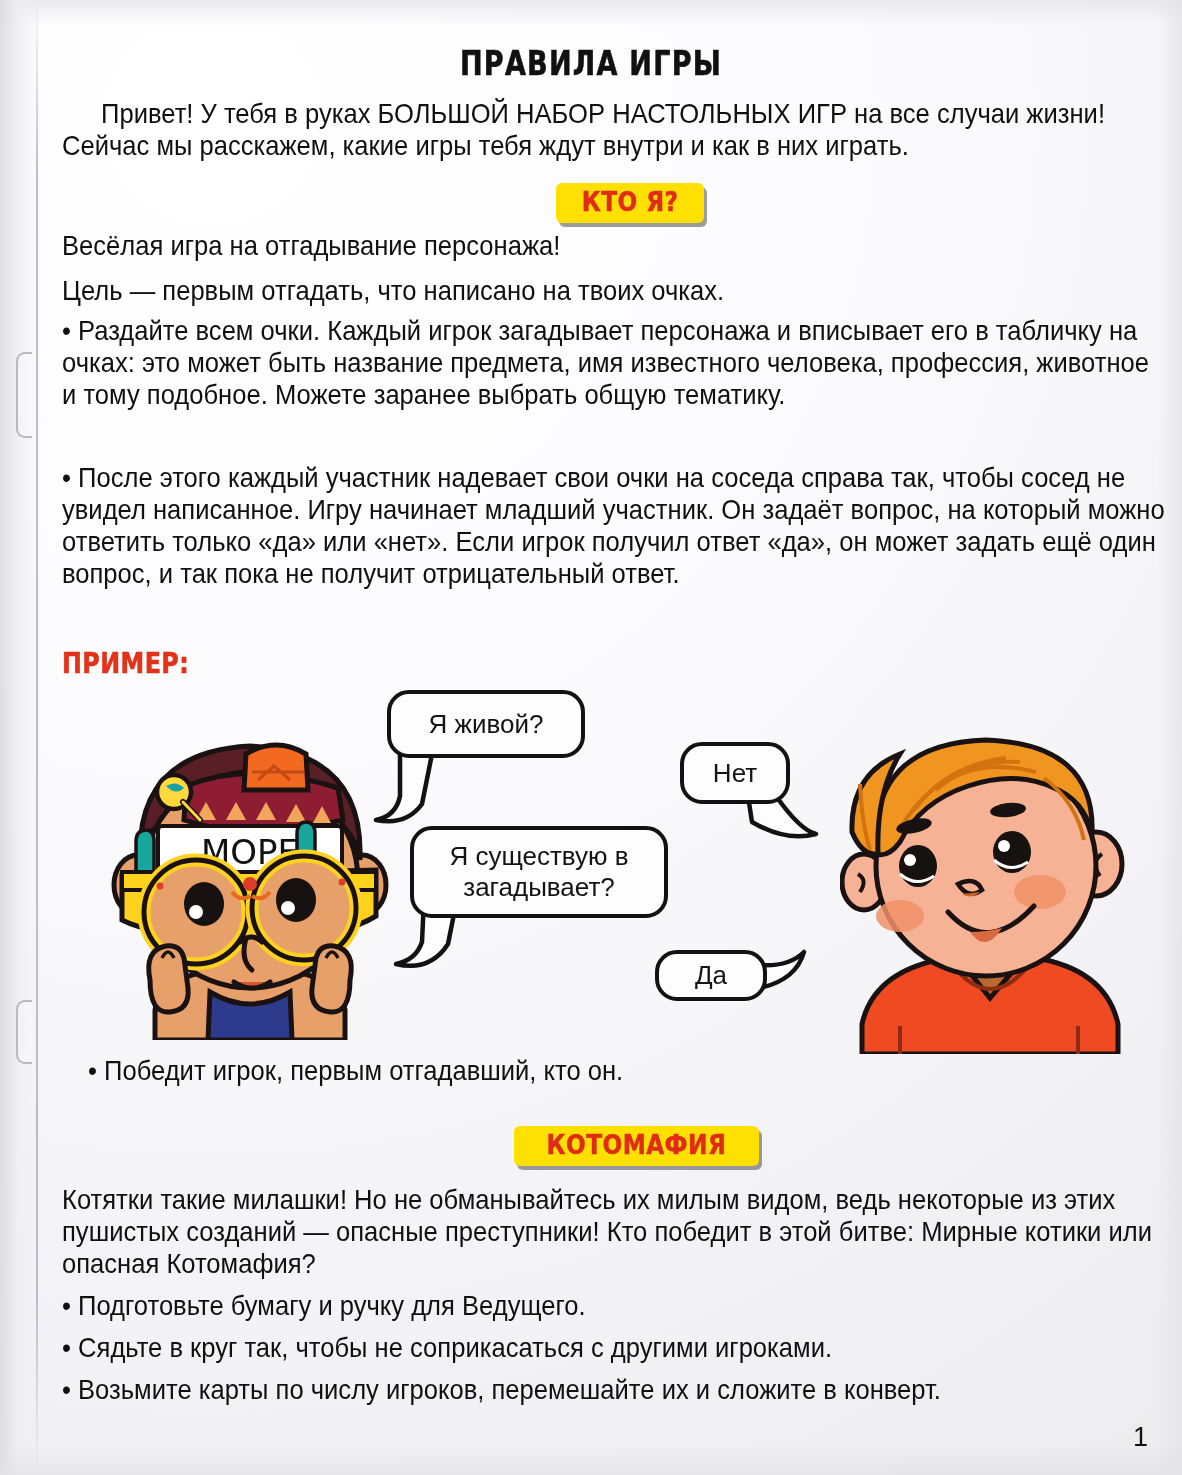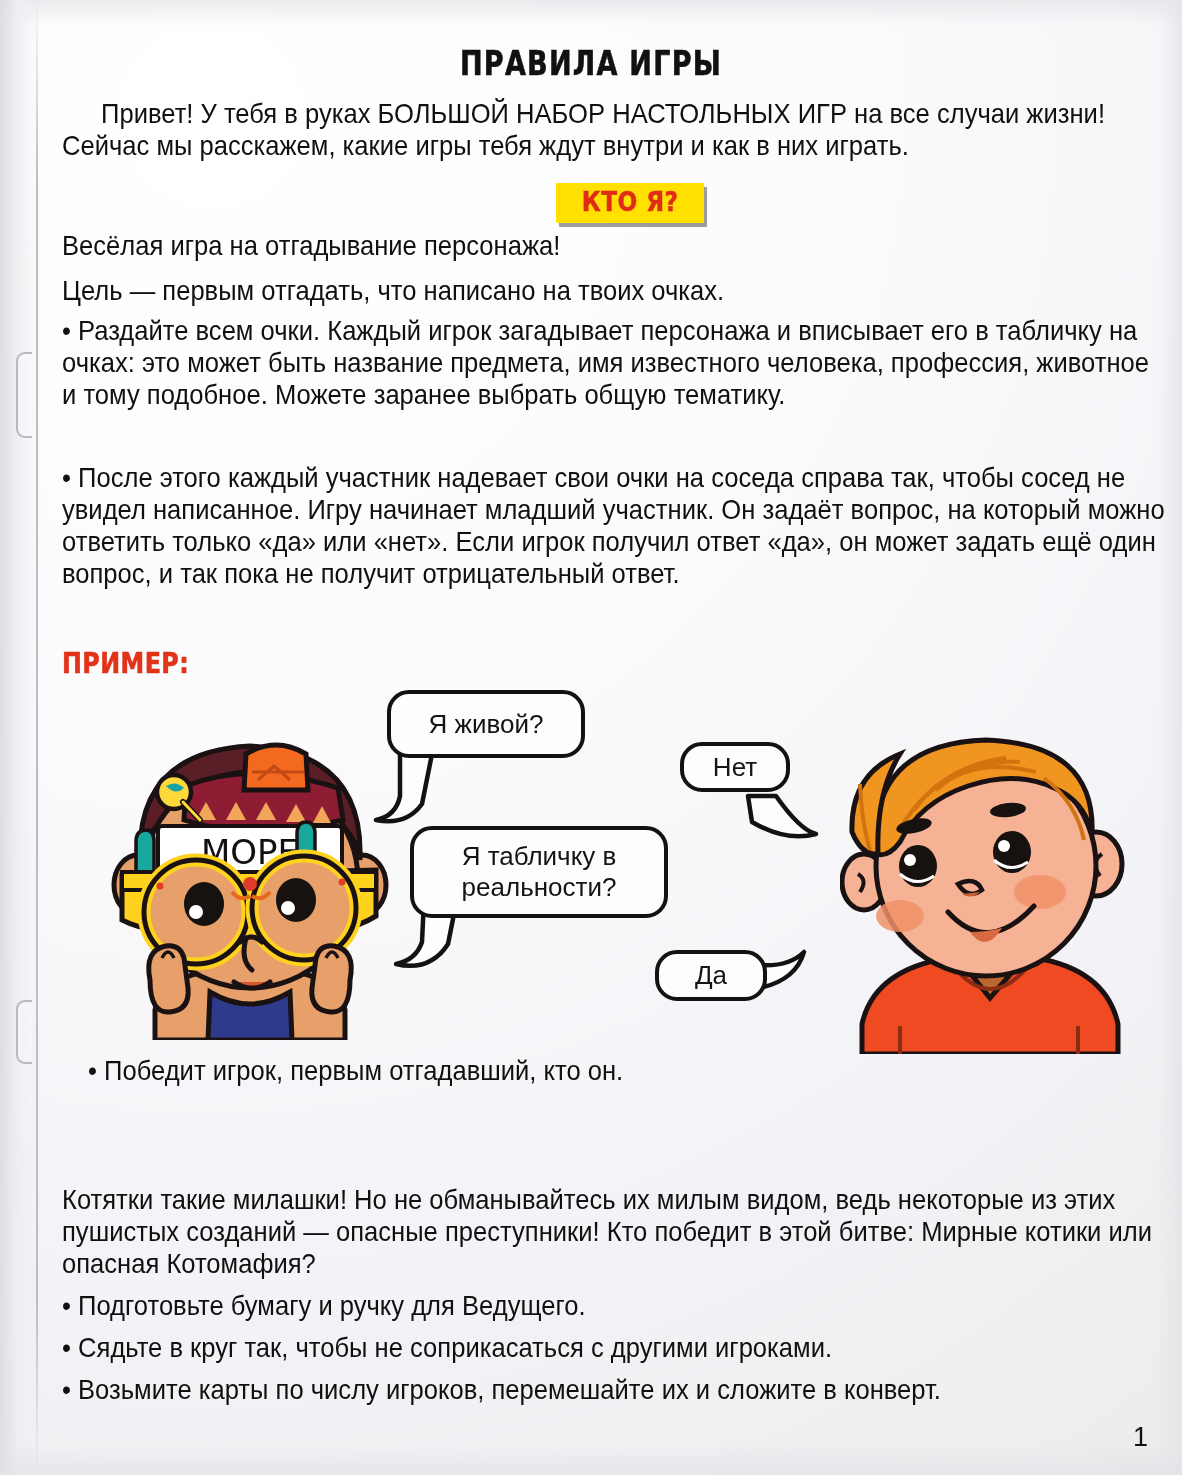--- a/index.html
+++ b/index.html
@@ -86,21 +86,21 @@
   .bullet-win{left:88px;top:1055px;width:1100px;}
   .p-kot{left:62px;top:1184px;width:1195px;}
   .bullet-k1{left:62px;top:1290px;width:1150px;}
   .bullet-k2{left:62px;top:1332px;width:1150px;}
   .bullet-k3{left:62px;top:1374px;width:1190px;}
 
   
   .badge{
     position:absolute;
     background:#ffe000;
-    border-radius:1px;
+    border-radius:6px;
     box-shadow:3px 4px 0 rgba(40,40,40,.45);
     display:flex;align-items:center;justify-content:center;
     padding:3px 18px 6px 18px;
   }
   .badge span{
     font-family:"DejaVu Sans", sans-serif;
     font-weight:700;
     color:#e02b16;
     font-size:27px;
     letter-spacing:.5px;
@@ -139,21 +139,21 @@
     display:flex;align-items:center;justify-content:center;
     text-align:center;
     color:#141414;
     font-size:26px;
     line-height:31px;
     padding:8px 20px;
     box-sizing:border-box;
   }
   .bub-zhivoy{left:287px;top:10px;width:198px;height:68px;}
   .bub-real{left:310px;top:146px;width:258px;height:92px;}
-  .bub-net{left:580px;top:62px;width:110px;height:50px;}
+  .bub-net{left:580px;top:62px;width:110px;height:62px;}
   .bub-da{left:555px;top:270px;width:112px;height:51px;}
 </style>
 </head>
 <body>
 
 <div id="page">
   <div class="scan-shadow-top"></div>
   <div class="scan-shadow-left"></div>
   <div class="scan-shadow-right"></div>
   <div class="scan-shadow-bottom"></div>
@@ -251,21 +251,21 @@
       </svg>
 
       <svg width="1060" height="375" viewBox="0 0 1060 375" style="position:absolute;left:0;top:0;pointer-events:none;">
         <path d="M300 70 L300 116 Q296 136 276 140 Q306 146 322 124 L332 74 Z" fill="#fdfdfd" stroke="#121212" stroke-width="4.5" stroke-linejoin="round"></path>
         <path d="M324 220 L322 262 Q316 280 296 284 Q330 292 348 264 L356 224 Z" fill="#fdfdfd" stroke="#121212" stroke-width="4.5" stroke-linejoin="round"></path>
         <path d="M648 116 L676 116 Q700 150 716 154 Q686 162 652 142 Z" fill="#fdfdfd" stroke="#121212" stroke-width="4.5" stroke-linejoin="round"></path>
         <path d="M638 282 Q684 292 704 272 Q696 300 660 308 Z" fill="#fdfdfd" stroke="#121212" stroke-width="4.5" stroke-linejoin="round"></path>
       </svg>
 
       <div class="bubble bub-zhivoy">Я живой?</div>
-      <div class="bubble bub-real">Я табличку в реальности?</div>
+      <div class="bubble bub-real">Я существую в загадывает?</div>
       <div class="bubble bub-net">Нет</div>
       <div class="bubble bub-da">Да</div>
 
       <svg width="300" height="340" viewBox="0 0 300 340" style="position:absolute;left:740px;top:34px;">
 
         <path d="M22 340 L22 310 Q34 256 108 244 L196 244 Q266 256 278 310 L278 340 Z" fill="#ef4a22" stroke="#1a1212" stroke-width="5"></path>
         <path d="M118 244 L150 284 L184 244" fill="#b9682f" stroke="#1a1212" stroke-width="5"></path>
         <path d="M112 250 Q150 300 190 250" fill="none" stroke="#8c2c12" stroke-width="4"></path>
         <path d="M60 312 L60 340 M238 312 L238 340" stroke="#8c2c12" stroke-width="4"></path>
 
@@ -302,20 +302,23 @@
         <path d="M118 170 q18 -8 24 6 q-14 10 -24 -6z" fill="#f6b294" stroke="#1a1212" stroke-width="4.5"></path>
         <path d="M122 180 q10 6 18 -2" fill="#c2622d" stroke="none"></path>
 
         <path d="M108 198 q40 44 86 -6" fill="none" stroke="#1a1212" stroke-width="5" stroke-linecap="round"></path>
         <path d="M130 218 q16 22 32 -4 q-16 4 -32 4z" fill="#d9693f" stroke="none"></path>
       </svg>
     </div>
 
     <div class="para bullet-win">• Победит игрок, первым отгадавший, кто он.</div>
 
+    <div class="badge badge-kotomafia">
+      <span>КОТОМАФИЯ</span>
+    </div>
 
     <div class="para p-kot">Котятки такие милашки! Но не обманывайтесь их милым видом, ведь некоторые из этих пушистых созданий — опасные преступники! Кто победит в этой битве: Мирные котики или опасная Котомафия?</div>
     <div class="para bullet-k1">• Подготовьте бумагу и ручку для Ведущего.</div>
     <div class="para bullet-k2">• Сядьте в круг так, чтобы не соприкасаться с другими игроками.</div>
     <div class="para bullet-k3">• Возьмите карты по числу игроков, перемешайте их и сложите в конверт.</div>
 
     <div class="page-number">1</div>
   </div>
 </div>
 

